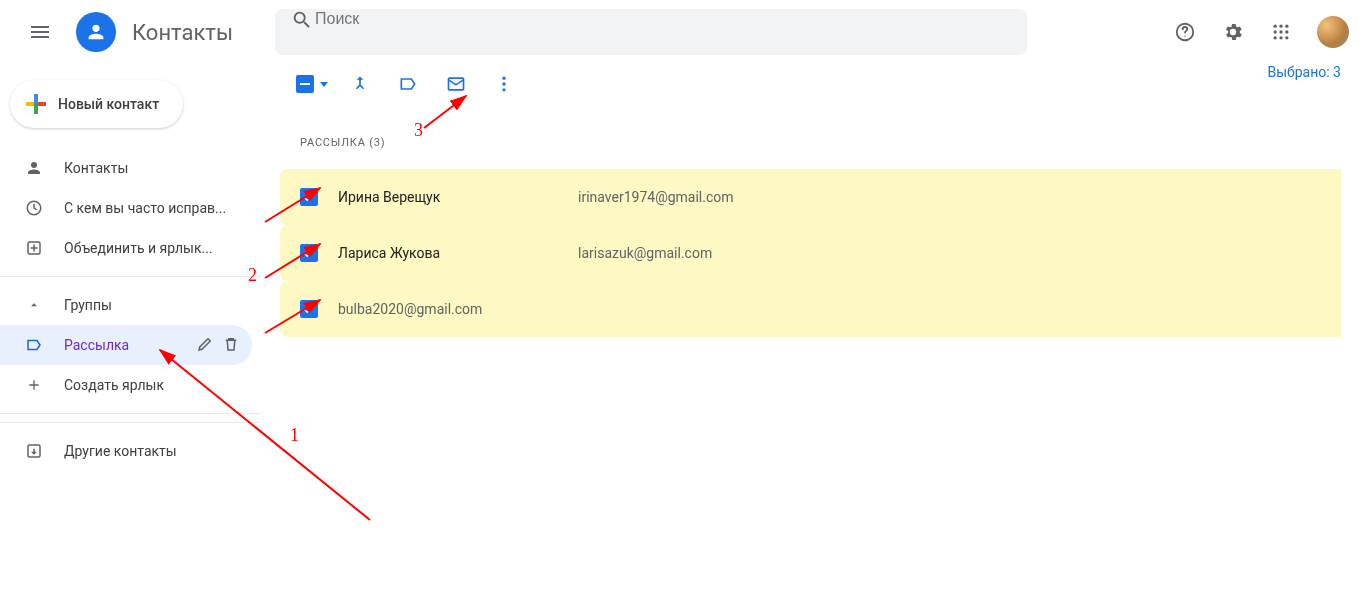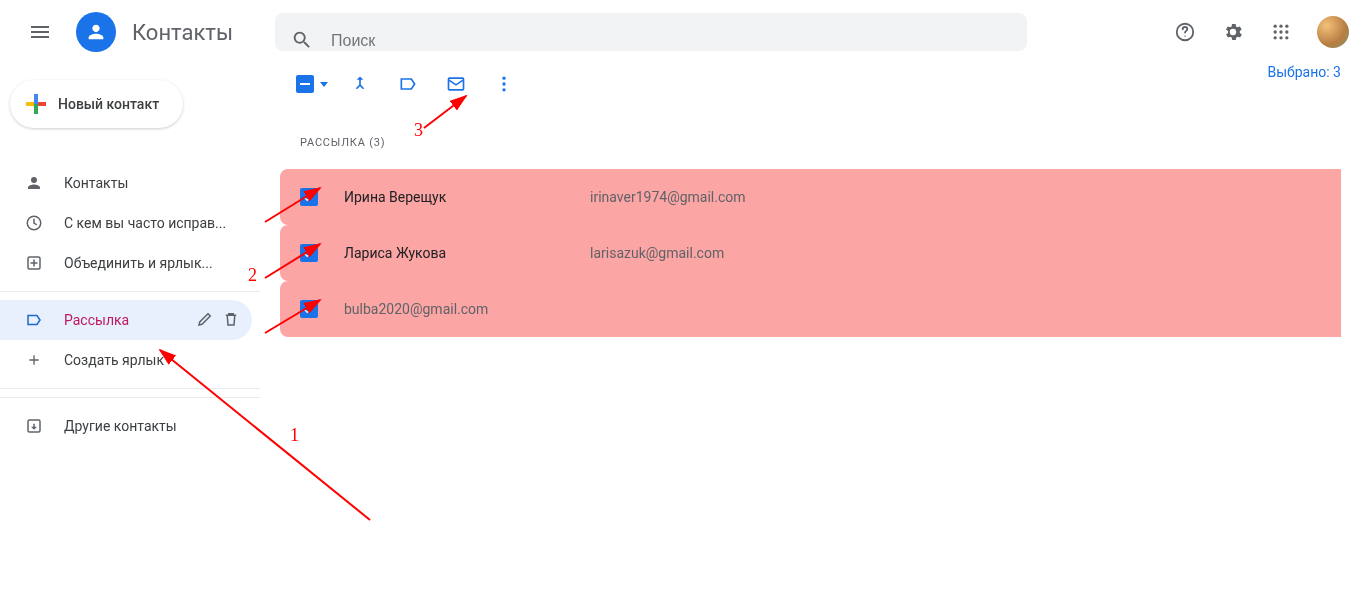--- a/index.html
+++ b/index.html
@@ -1,45 +1,45 @@
 <!DOCTYPE html>
 <html><head>
 <meta charset="utf-8">
 <style>
 html,body{margin:0;padding:0;font-family:Roboto,Arial,sans-serif;color:#3c4043;background:#fff;font-size:14px}
 .header{display:flex;align-items:center;height:64px;padding:0 16px;gap:8px}
 .hamburger{width:48px;height:48px;display:flex;align-items:center;justify-content:center;border-radius:50%;cursor:pointer}
 .logo{width:40px;height:40px;border-radius:50%;background:#1a73e8;display:flex;align-items:center;justify-content:center;margin-left:4px}
 .app-title{font-size:22px;color:#5f6368;margin-left:8px;margin-right:28px}
-.search-bar{flex:0 0 auto;width:720px;height:38px;background:#f1f3f4;border-radius:8px;display:flex;align-items:flex-end;padding:0 16px;gap:16px;margin-left:6px}
+.search-bar{flex:0 0 auto;width:720px;height:46px;background:#f1f3f4;border-radius:8px;display:flex;align-items:flex-start;padding:0 16px;margin-left:6px}
 .search-bar input{border:none;background:transparent;outline:none;font-size:16px;color:#5f6368;flex:1}
 .header-right{margin-left:auto;display:flex;align-items:center;gap:8px}
 .icon-btn{width:40px;height:40px;display:flex;align-items:center;justify-content:center;border-radius:50%;cursor:pointer;color:#5f6368}
 .avatar{width:32px;height:32px;border-radius:50%;background:radial-gradient(circle at 30% 30%,#f4c17a,#b77d42 60%,#7a9a6b);margin-left:8px}
 .body{display:flex;height:calc(589px - 64px)}
 .sidebar{width:260px;flex:0 0 260px;padding-top:8px;position:relative}
-.new-contact{margin:8px 0 35px 10px;height:48px;padding:0 24px 0 16px;border-radius:24px;box-shadow:0 1px 3px rgba(0,0,0,0.2);display:inline-flex;align-items:center;gap:12px;background:#fff;cursor:pointer;font-weight:500}
+.new-contact{margin:8px 0 20px 10px;height:48px;padding:0 24px 0 16px;border-radius:24px;box-shadow:0 1px 3px rgba(0,0,0,0.2);display:inline-flex;align-items:center;gap:12px;background:#fff;cursor:pointer;font-weight:500}
 .nav-item{height:40px;display:flex;align-items:center;padding-left:24px;gap:20px;cursor:pointer;color:#3c4043;font-size:14px;border-radius:0 20px 20px 0;margin-right:8px;position:relative}
-.nav-item.active{background:#e8f0fe;color:#be185d}
+.nav-item.active{background:#e8f0fe;color:#6d28d9}
 .nav-item .icon{width:20px;display:flex;justify-content:center;color:#5f6368}
 .nav-item.active .icon{color:#1967d2}
 .nav-item .label{flex:1;white-space:nowrap;overflow:hidden;text-overflow:ellipsis}
 .nav-item .actions{display:none;gap:8px;margin-right:12px;color:#5f6368}
 .nav-item.active .actions{display:flex}
 .divider{height:1px;background:#e8eaed;margin:8px 0}
 .main{flex:1;padding:0 24px 0 20px;overflow:hidden}
 .toolbar{display:flex;align-items:flex-start;height:56px;gap:8px;padding-left:12px}
 .tb-btn{width:40px;height:40px;display:flex;align-items:center;justify-content:center;border-radius:50%;cursor:pointer;color:#1a73e8}
 .select-indicator{display:flex;align-items:center;gap:2px}
 .select-box{width:18px;height:18px;background:#1a73e8;border-radius:2px;display:flex;align-items:center;justify-content:center}
 .select-box .dash{width:10px;height:2px;background:#fff}
 .dropdown-arrow{width:0;height:0;border-left:4px solid transparent;border-right:4px solid transparent;border-top:5px solid #1a73e8;margin-left:4px}
 .selected-count{margin-left:auto;color:#1a73e8;font-size:14px}
 .list-header{font-size:11px;letter-spacing:0.8px;color:#5f6368;padding:16px 0 20px 20px}
-.contact-row{height:56px;display:flex;align-items:center;background:#fca5a5;border-radius:8px 0 0 8px;margin-bottom:0;padding-left:20px;gap:26px}
+.contact-row{height:56px;display:flex;align-items:center;background:#fef9c3;border-radius:8px 0 0 8px;margin-bottom:0;padding-left:20px;gap:20px}
 .contact-row + .contact-row{margin-top:0}
 .checkbox{width:18px;height:18px;background:#1a73e8;border-radius:2px;display:flex;align-items:center;justify-content:center}
 .checkbox svg{fill:#fff}
 .contact-name{width:220px;color:#202124}
 .contact-email{color:#5f6368}
 .plus-icon{position:relative;width:20px;height:20px}
 .plus-icon .h{position:absolute;left:0;top:8px;width:20px;height:4px;background:#fbbc04}
 .plus-icon .h2{position:absolute;left:10px;top:8px;width:10px;height:4px;background:#ea4335}
 .plus-icon .v{position:absolute;left:8px;top:0;width:4px;height:20px;background:#4285f4}
 .plus-icon .v2{position:absolute;left:8px;top:10px;width:4px;height:10px;background:#34a853}
@@ -134,20 +134,28 @@
             <svg width="18" height="18" viewBox="0 0 24 24" fill="none" stroke="#5f6368" stroke-width="2">
               <rect x="4" y="4" width="16" height="16" rx="2"></rect>
               <path d="M12 8v8M8 12h8" stroke-linecap="round"></path>
             </svg>
           </span>
       <span class="label">Объединить и ярлык...</span>
     </div>
 
     <div class="divider"></div>
 
+    <div class="nav-item">
+      <span class="icon">
+            <svg width="14" height="14" viewBox="0 0 24 24" fill="#5f6368">
+              <path d="M7 14l5-5 5 5z"></path>
+            </svg>
+          </span>
+      <span class="label">Группы</span>
+    </div>
     <div class="nav-item active">
       <span class="icon">
             <svg width="18" height="18" viewBox="0 0 24 24" fill="none" stroke="#1967d2" stroke-width="2">
               <path d="M4 6h12l4 6-4 6H4z"></path>
             </svg>
           </span>
       <span class="label">Рассылка</span>
       <span class="actions">
         <span><svg width="18" height="18" viewBox="0 0 24 24" fill="none" stroke="#5f6368" stroke-width="2">
                 <path d="M4 20l4-1 11-11-3-3L5 16l-1 4z"></path>

